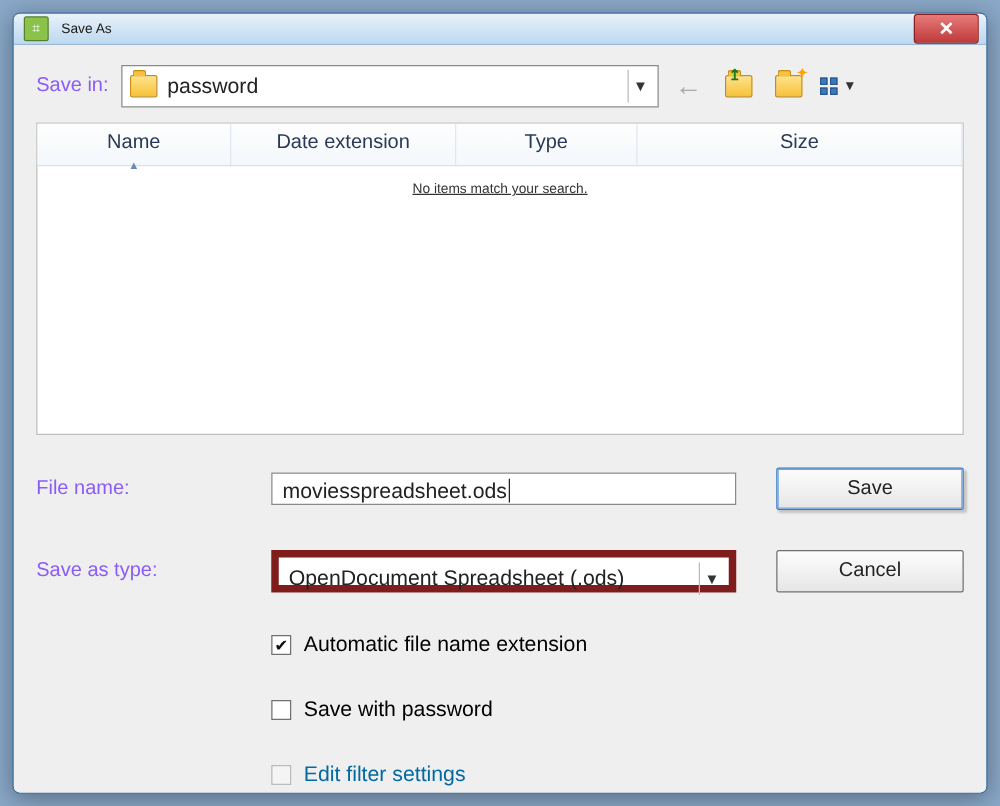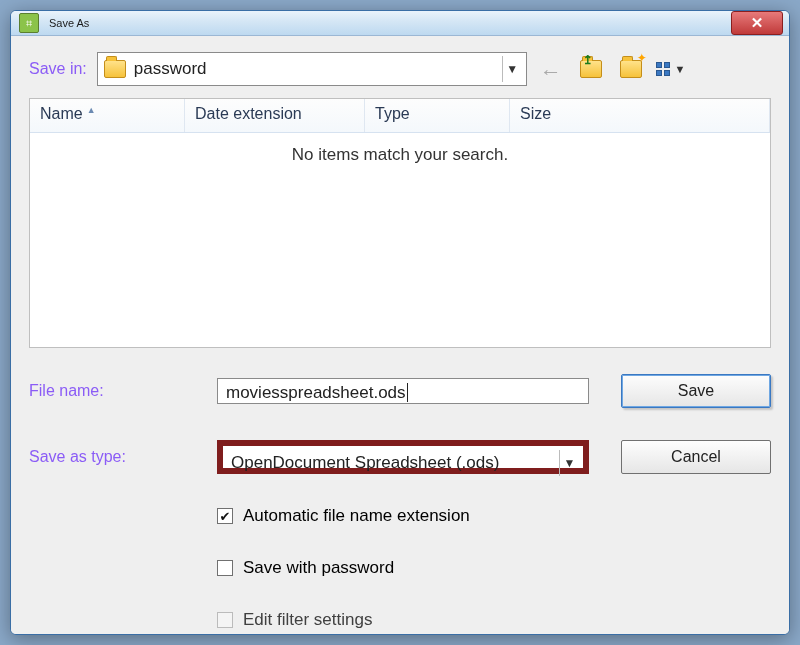--- a/index.html
+++ b/index.html
@@ -152,35 +152,37 @@
     display: flex;
     height: 34px;
     border-bottom: 1px solid #d6e2f0;
     background: linear-gradient(#fdfdfd,#f4f8fc);
     font-size: 16px;
     color: #2a3a55;
   }
   .col {
     border-right: 1px solid #dfe7f1;
     padding: 6px 10px;
-    display: flex; align-items: flex-start;
+    display: flex; align-items: center;
     gap: 4px;
     cursor: pointer;
+    flex-direction: column;
   }
   .col.name { width: 155px; }
   .col.date { width: 180px; }
   .col.type { width: 145px; }
   .col.size { flex: 1; }
   .sort-ind { font-size: 9px; color: #6b8ab2; }
   .empty-msg {
     flex: 1;
     padding-top: 12px;
     text-align: center;
-    font-size: 17px;
+    font-size: 11px;
     color: #333;
+    text-decoration: underline;
   }
 
   .form-area {
     padding-top: 26px;
     display: grid;
     grid-template-columns: 156px 1fr 150px;
     column-gap: 14px;
     row-gap: 22px;
     align-items: center;
     gap: 32px;
@@ -232,21 +234,21 @@
     font-size: 17px;
   }
   .checkbox-box {
     width: 16px; height: 16px;
     border: 1px solid #707070;
     background: #fff;
     display: flex; align-items: center; justify-content: center;
     font-size: 13px; color: #111;
     cursor: pointer;
   }
-  .checkbox-row.disabled { color: #404040; }
+  .checkbox-row.disabled { color: #0369a1; }
   .checkbox-row.disabled .checkbox-box { border-color: #bbb; background: #f4f4f4; cursor: default; }
   .caret-line { border-right: 1px solid #222; padding-right: 1px; }
 </style>
 </head>
 <body>
 
 <div class="dialog">
   <div class="titlebar">
     <div class="app-icon">⌗</div>
     <div class="title-text">Save As</div>

